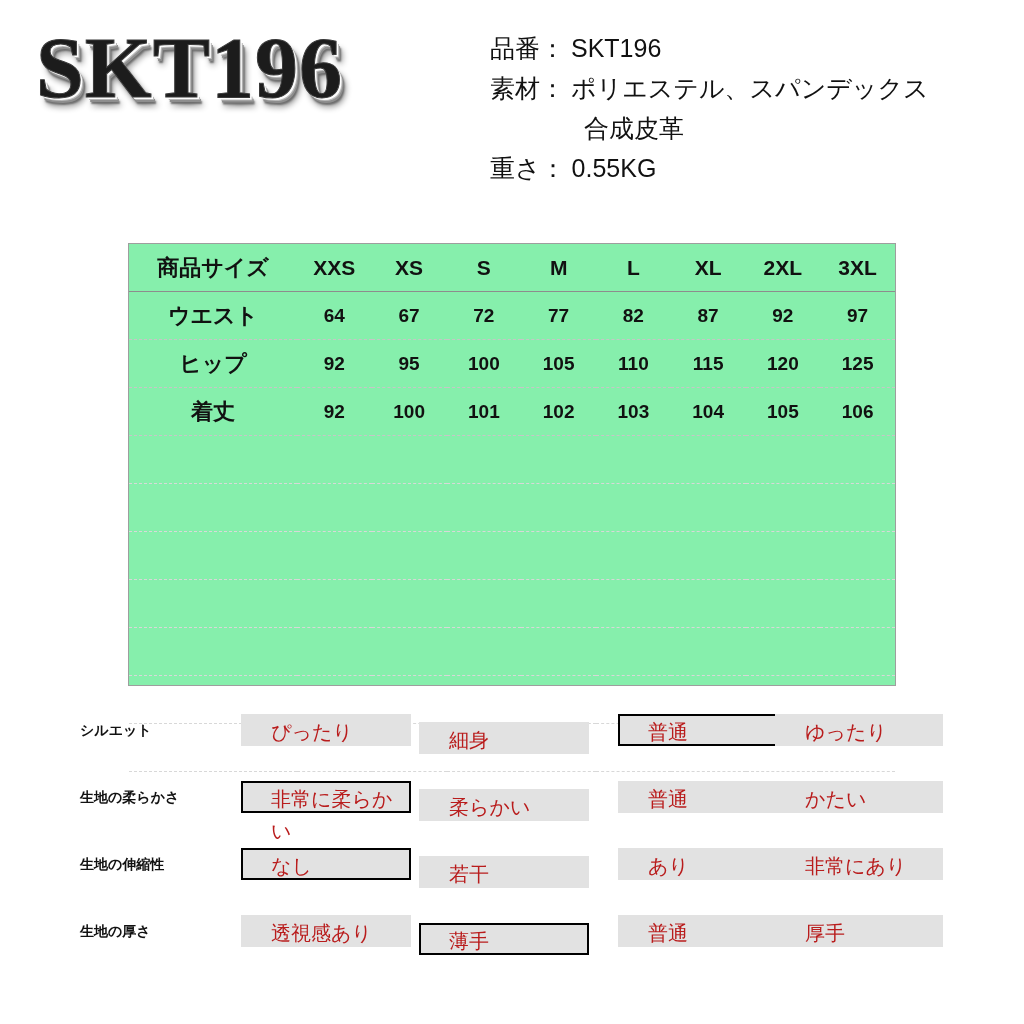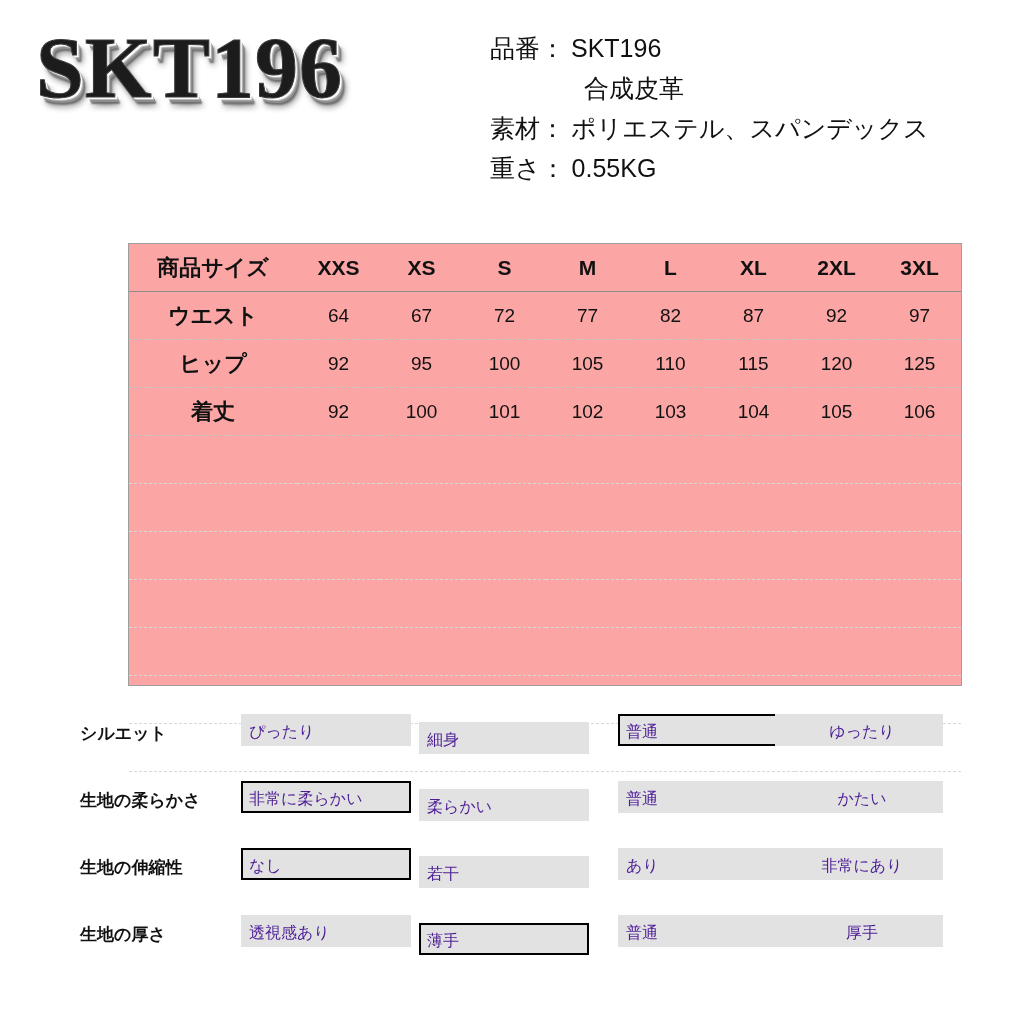--- a/index.html
+++ b/index.html
@@ -72,24 +72,24 @@
   }
   .spec-value-cont {
     padding-left: 94px;
   }
 
   
   .size-table-wrap {
     position: absolute;
     left: 128px;
     top: 243px;
-    width: 834px;
+    width: 768px;
     height: 443px;
     border: 1px solid #9e9e9e;
-    background: #fca5a5;
+    background: #86efac;
     box-sizing: border-box;
   }
   table.size-table {
     width: 100%;
     border-collapse: collapse;
     table-layout: fixed;
   }
   table.size-table th,
   table.size-table td {
     height: 45px;
@@ -106,20 +106,21 @@
   }
   table.size-table th.rowhead,
   table.size-table tr.head th.rowhead {
     width: 166px;
     font-size: 22px;
     font-weight: bold;
     text-align: center;
   }
   table.size-table td.val {
     font-size: 19px;
+    font-weight: bold;
   }
   tr.empty td {
     height: 45px;
     border-bottom: 1px dashed #d8d8d8;
   }
 
   
   .attrs {
     position: absolute;
     left: 0;
@@ -128,66 +129,66 @@
   }
   .attr-row {
     position: relative;
     height: 67px;
   }
   .attr-label {
     position: absolute;
     left: 80px;
     top: 16px;
     width: 155px;
-    font-size: 17px;
+    font-size: 14px;
     font-weight: bold;
     color: #111;
     text-align: left;
     letter-spacing: 0px;
   }
   .opt {
     position: absolute;
     top: 8px;
     height: 32px;
     line-height: 32px;
     background: #e2e2e2;
-    font-size: 16px;
-    color: #4c1d95;
-    padding-left: 6px;
+    font-size: 20px;
+    color: #b91c1c;
+    padding-left: 28px;
     box-sizing: border-box;
     border: 2px solid transparent;
   }
   .opt.sel {
     border: 2px solid #000000;
     background: #e2e2e2;
   }
   .opt.c0 { left: 241px; width: 170px; }
   .opt.c1 { left: 419px; width: 170px; margin-top: 8px; }
   .opt.c2 { left: 597px; width: 170px; margin-left: 21px; }
-  .opt.c3 { left: 775px; width: 168px; text-align: center; }
+  .opt.c3 { left: 775px; width: 168px; }
 </style>
 </head>
 <body>
 
 <div class="page">
 
   <div class="header">
     <div class="logo">SKT196</div>
 
     <div class="spec">
       <div class="spec-row">
         <span class="spec-label">品番：</span>
         <span class="spec-value">SKT196</span>
       </div>
       <div class="spec-row">
-        <span class="spec-value-cont">合成皮革</span>
-      </div>
-      <div class="spec-row">
         <span class="spec-label">素材：</span>
         <span class="spec-value">ポリエステル、スパンデックス</span>
+      </div>
+      <div class="spec-row">
+        <span class="spec-value-cont">合成皮革</span>
       </div>
       <div class="spec-row">
         <span class="spec-label">重さ：</span>
         <span class="spec-value">0.55KG</span>
       </div>
     </div>
   </div>
 
   <div class="size-table-wrap">
     <table class="size-table">

